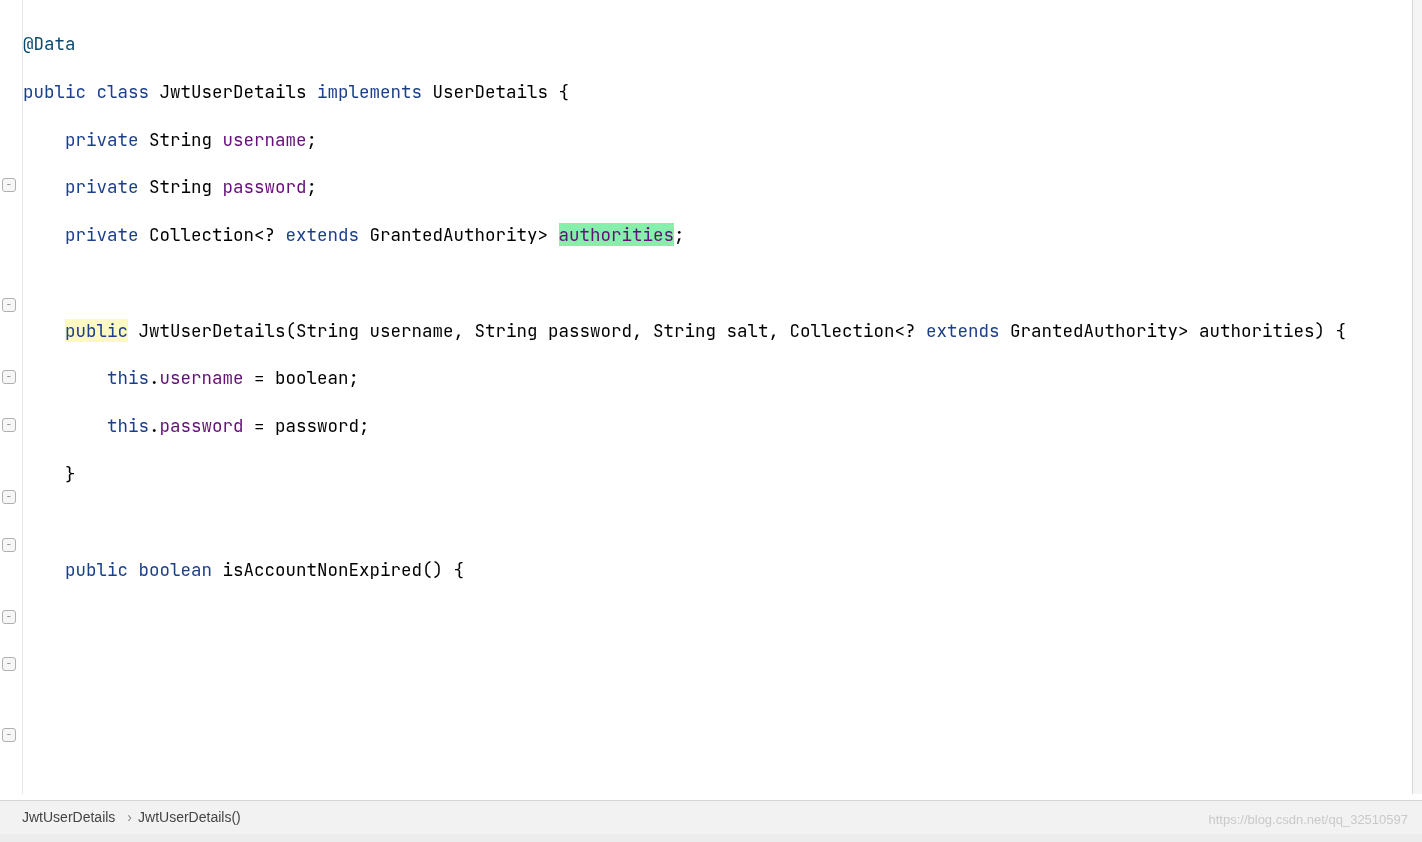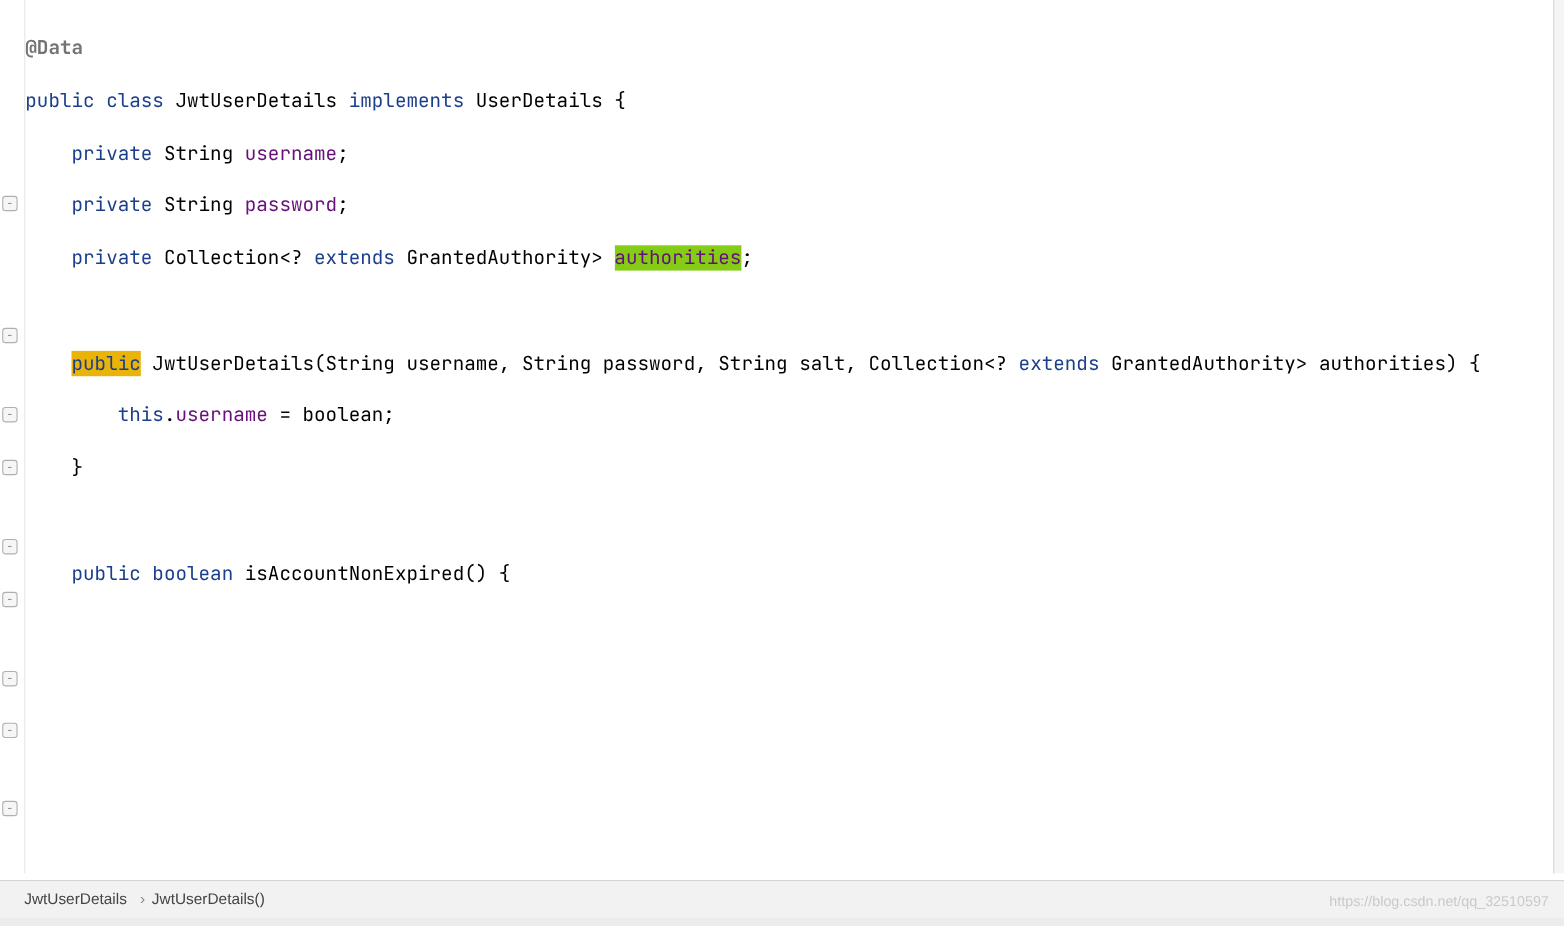--- a/index.html
+++ b/index.html
@@ -30,25 +30,25 @@
   }
   .gutter-mark::after { content:"−"; line-height:1; }
   .code-area {
     flex:1;
     white-space:pre;
     padding-top:8px;
     position:relative;
     overflow:hidden;
   }
   .code-line { display:block; padding-left:0; height:23.9px; }
-  .hl-public    { background:#eab308; }
+  .hl-public    { background:#fef9c3; }
   .hl-line      { background:#fcfced; }
-  .sel-word     { background:#84cc16;text-align:right; }
+  .sel-word     { background:#86efac;text-align:right; }
   .kw           { color:#1b3f8b; font-weight:normal; }
-  .anno         { color:#737373; font-weight:bold; }
+  .anno         { color:#0c4a6e; font-weight:normal; }
   .fld          { color:#660e7a; font-weight:normal; }
   .plain        { color:#000; }
   .rbar {
     position:absolute; top:0; right:0; width:10px; bottom:48px;
     background:#f5f5f5; border-left:1px solid #d8d8d8;
   }
   .breadcrumb {
     position:absolute; left:0; right:0; bottom:8px;
     height:34px; background:#f2f2f2; border-top:1px solid #d5d5d5;
     display:flex; align-items:center; padding-left:22px;
@@ -89,20 +89,21 @@
   </div>
   <div class="code-area">
 <span class="code-line"><span class="anno">@Data</span></span>
 <span class="code-line"><span class="kw">public class </span><span class="plain">JwtUserDetails </span><span class="kw">implements </span><span class="plain">UserDetails {</span></span>
 <span class="code-line"><span class="kw">    private </span><span class="plain">String </span><span class="fld">username</span><span class="plain">;</span></span>
 <span class="code-line"><span class="kw">    private </span><span class="plain">String </span><span class="fld">password</span><span class="plain">;</span></span>
 <span class="code-line"><span class="kw">    private </span><span class="plain">Collection&lt;? </span><span class="kw">extends </span><span class="plain">GrantedAuthority&gt; </span><span class="fld sel-word">authorities</span><span class="plain">;</span></span>
 <span class="code-line"> </span>
 <span class="code-line"><span>    </span><span class="kw hl-public">public</span><span class="plain"> JwtUserDetails(String username, String password, String salt, Collection&lt;? </span><span class="kw">extends </span><span class="plain">GrantedAuthority&gt; authorities) {</span></span>
 <span class="code-line"><span class="kw">        this</span><span class="plain">.</span><span class="fld">username</span><span class="plain"> = boolean;</span></span>
+<span class="code-line"><span class="kw">        this</span><span class="plain">.</span><span class="fld">password</span><span class="plain"> = password;</span></span>
 <span class="code-line"><span class="plain">    }</span></span>
 <span class="code-line"> </span>
 <span class="code-line"><span class="kw">    public boolean </span><span class="plain">isAccountNonExpired() {</span></span>
 
 
 
 
 
 
 

